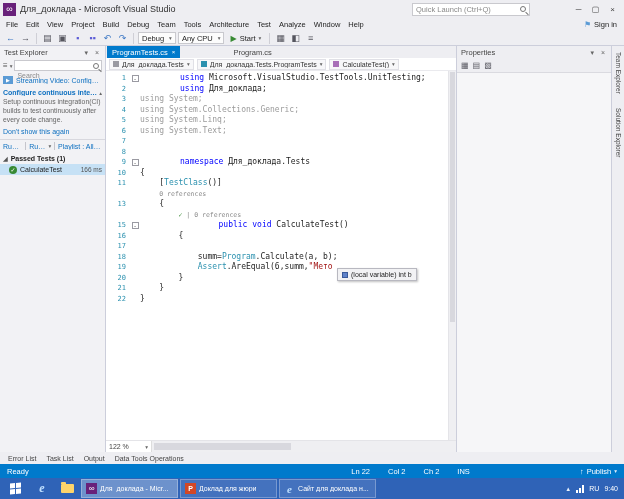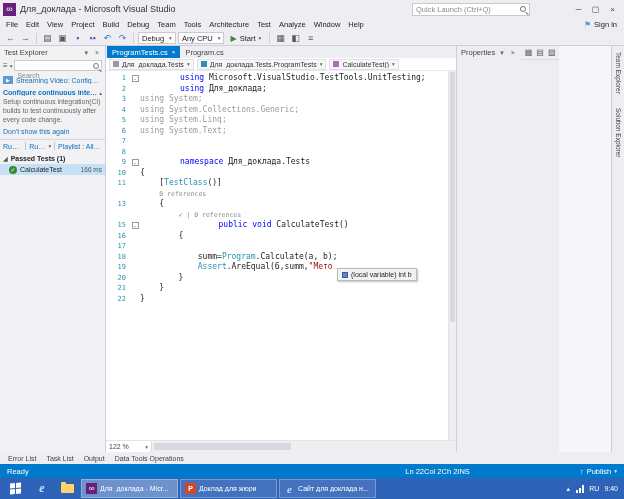--- a/index.html
+++ b/index.html
@@ -63,21 +63,21 @@
   .te-group{display:flex;gap:3px;padding:3px 3px 2px;font-weight:bold;color:#1e1e1e;font-size:7px;align-items:center;}
   .tri{font-size:6px;color:#555;}
   .te-test{display:flex;align-items:center;gap:3px;padding:1.5px 3px 1.5px 9px;background:#c6e1f5;}
   .check-circle{width:8px;height:8px;border-radius:50%;background:#388a34;color:#fff;font-size:6px;display:flex;align-items:center;justify-content:center;flex:none;}
   .te-test-name{font-size:7px;white-space:nowrap;overflow:hidden;}
   .te-time{margin-left:auto;color:#555;font-size:6.5px;flex:none;}
   .te-fill{flex:1;}
 
   
   .editor{flex:1;display:flex;flex-direction:column;min-width:0;background:#fff;}
-  .etabs{height:12px;display:flex;align-items:flex-end;background:#eeeef2;padding-left:1px;flex:none;}
+  .etabs{height:12px;display:flex;align-items:flex-end;background:#eeeef2;padding-left:1px;flex:none;gap:48px;}
   .etab{height:12px;display:flex;align-items:center;padding:0 5px;gap:4px;font-size:7.5px;color:#444;}
   .etab.active{background:#007acc;color:#fff;}
   .tclose{font-size:6px;}
   .navbar{height:13px;display:flex;gap:3px;align-items:center;background:#fff;border-bottom:1px solid #eaeaee;padding:1px 3px;flex:none;}
   .crumb{height:11px;display:flex;align-items:center;gap:3px;padding:0 3px;font-size:7px;color:#333;background:#f7f7f9;border:1px solid #e0e0e6;max-width:140px;}
   .clabel{white-space:nowrap;overflow:hidden;text-overflow:ellipsis;}
   .ci{width:6px;height:6px;flex:none;}
   .ci0{background:#9a9aa2;}
   .ci1{background:#2b91af;}
   .ci2{background:#a86fb8;}
@@ -97,36 +97,36 @@
   .datatip{position:absolute;left:231px;top:197px;height:13px;display:flex;align-items:center;gap:3px;background:#f2f2f4;border:1px solid #b8b8c0;box-shadow:1px 1px 2px rgba(0,0,0,.25);padding:0 4px;font-size:7px;color:#1e1e1e;z-index:5;white-space:nowrap;}
   .var-icon{width:6px;height:6px;background:#5f82c9;border:1px solid #3a5a9a;flex:none;}
   .vscroll{position:absolute;right:0;top:0;bottom:0;width:8px;background:#efeff2;border-left:1px solid #e4e4e8;}
   .vthumb{position:absolute;top:1px;left:1px;right:1px;height:250px;background:#d8d8de;}
   .editor-bottom{height:12px;display:flex;align-items:center;border-top:1px solid #e4e4e8;background:#f6f6f8;flex:none;}
   .zoom{width:46px;height:100%;display:flex;align-items:center;justify-content:space-between;background:#fff;border-right:1px solid #ddd;padding:0 3px;font-size:7px;color:#444;}
   .hscroll{flex:1;position:relative;height:100%;background:#efeff2;}
   .hthumb{position:absolute;left:2px;top:2px;bottom:2px;width:45%;background:#d8d8de;}
 
   
-  .props{width:155px;flex:none;border-left:1px solid #cccedb;display:flex;flex-direction:row;background:#eeeef2;}
+  .props{width:155px;flex:none;border-left:1px solid #cccedb;display:flex;flex-direction:column;background:#eeeef2;}
   .props-toolbar{height:14px;display:flex;align-items:center;gap:4px;padding:0 4px;border-bottom:1px solid #dadae0;}
   .picn{font-size:8px;color:#55555e;}
   .props-body{flex:1;background:#f6f6f8;}
 
   
   .side-strip{width:13px;flex:none;background:#eeeef2;border-left:1px solid #cccedb;display:flex;flex-direction:column;gap:8px;padding-top:3px;align-items:center;}
   .vtab{writing-mode:vertical-lr;font-size:6.5px;color:#444;padding:3px 0;white-space:nowrap;}
 
   
   .bottom-tabs{height:12px;display:flex;align-items:center;background:#eeeef2;padding-left:3px;flex:none;}
   .btab{padding:0 5px;font-size:7px;color:#444;white-space:nowrap;}
 
   
   .statusbar{height:14px;background:#007acc;color:#fff;display:flex;align-items:center;font-size:7.5px;padding:0 7px;flex:none;}
-  .sb-mid{margin-left:auto;display:flex;margin-right:110px;}
+  .sb-mid{margin-left:auto;display:flex;gap:18px;margin-right:110px;}
   .sb-right{display:flex;align-items:center;gap:3px;}
   .sb-right .dd{color:#dfeffc;}
 
   
   .taskbar{height:21px;background:#2f63b7;display:flex;align-items:center;gap:3px;padding:0 2px;flex:none;}
   .start{width:26px;height:21px;display:flex;align-items:center;justify-content:center;flex:none;}
   .win-logo{display:grid;grid-template-columns:5px 5px;grid-template-rows:5px 5px;gap:1px;transform:skewY(-6deg);}
   .win-logo i{background:#fff;display:block;}
   .tb-btn{width:22px;height:19px;display:flex;align-items:center;justify-content:center;flex:none;}
   .ie-e{color:#bfe0ff;font-size:12px;font-weight:bold;font-style:italic;font-family:"Liberation Serif",serif;}

